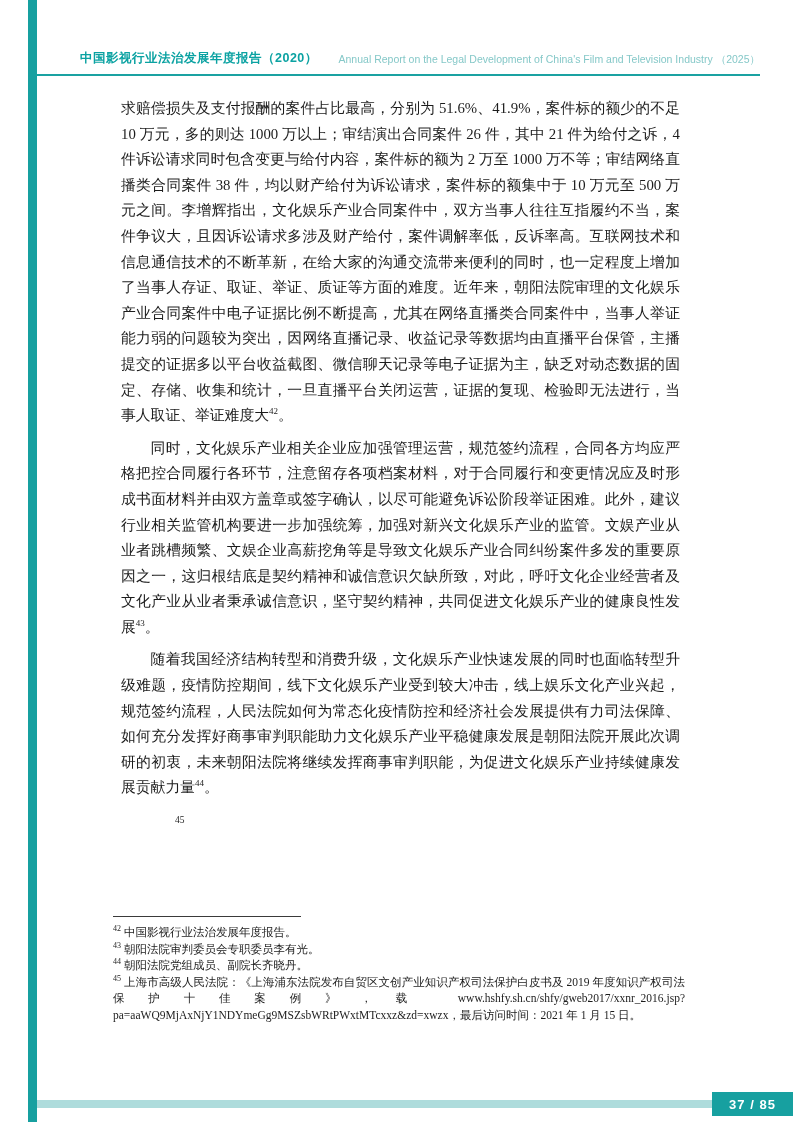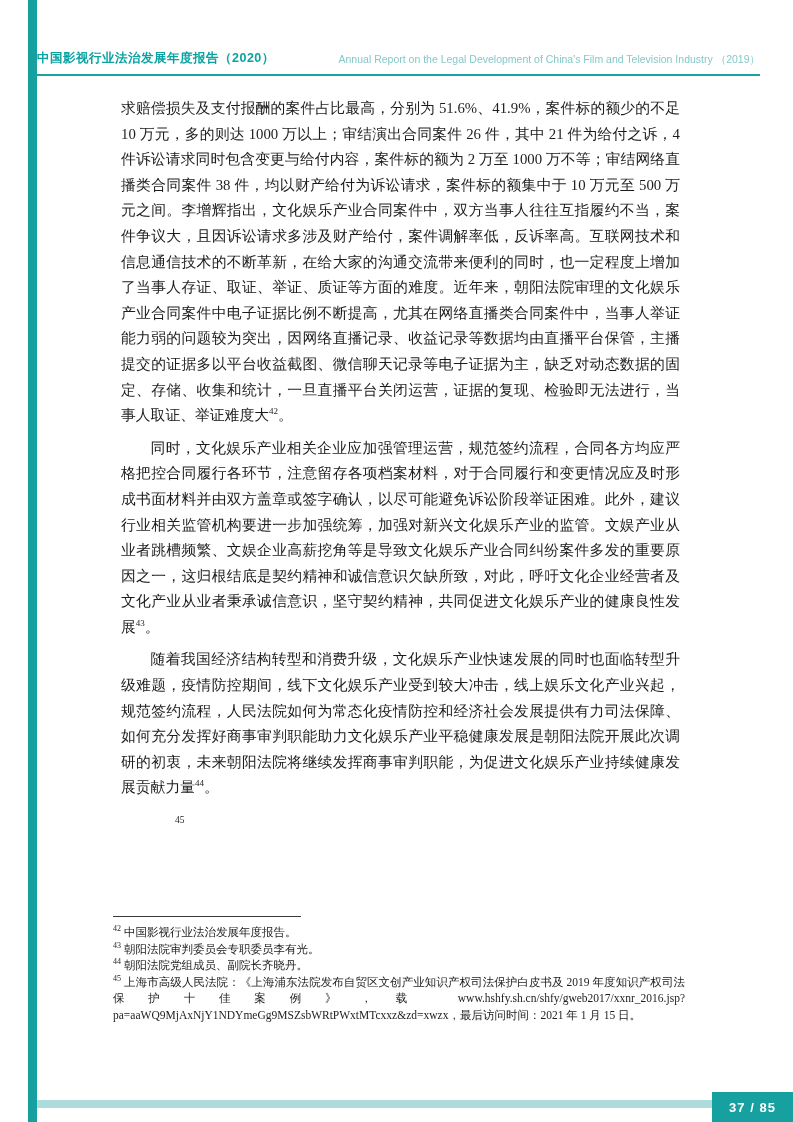--- a/index.html
+++ b/index.html
@@ -19,20 +19,21 @@
     width: 9px; height: 1122px;
     background: #17a0a0;
   }
   .header {
     position: absolute;
     left: 37px; right: 33px; top: 50px;
     display: flex;
     justify-content: space-between;
     align-items: flex-end;
     font-family: "Liberation Sans", "DejaVu Sans", sans-serif;
+    padding-left: 43px;
   }
   .header-zh {
     color: #0ba2a2;
     font-size: 12.5px;
     font-weight: bold;
     letter-spacing: 0.5px;
     white-space: nowrap;
   }
   .header-en {
     color: #85c8c8;
@@ -102,42 +103,42 @@
   }
   .footer-strip {
     position: absolute;
     left: 37px; right: 0; top: 1100px;
     height: 8px;
     background: #aedcdc;
   }
   .page-num-block {
     position: absolute;
     right: 0; top: 1092px;
-    width: 81px; height: 30px;
+    width: 81px; height: 24px;
     background: #17a0a0;
     color: #ffffff;
     display: flex;
     align-items: center;
     justify-content: center;
     font-family: "Liberation Sans", "DejaVu Sans", sans-serif;
     font-size: 13px;
     font-weight: bold;
     letter-spacing: 1px;
   }
 </style>
 </head>
 <body>
 
 <div class="page">
 
   <div class="accent-bar"></div>
 
   <div class="header">
     <span class="header-zh">中国影视行业法治发展年度报告（2020）</span>
-    <span class="header-en">Annual Report on the Legal Development of China's Film and Television Industry （2019）</span>
+    <span class="header-en">Annual Report on the Legal Development of China's Film and Television Industry （2025）</span>
   </div>
   <div class="header-rule"></div>
 
   <div class="content">
 
     <p class="body-para no-indent"><span>求赔偿损失及支付报酬的案件占比最高，分别为 51.6%、41.9%，案件标的额少的不足 10 万元，多的则达 1000 万以上；审结演出合同案件 26 件，其中 21 件为给付之诉，4 件诉讼请求同时包含变更与给付内容，案件标的额为 2 万至 1000 万不等；审结网络直播类合同案件 38 件，均以财产给付为诉讼请求，案件标的额集中于 10 万元至 500 万元之间。李增辉指出，文化娱乐产业合同案件中，双方当事人往往互指履约不当，案件争议大，且因诉讼请求多涉及财产给付，案件调解率低，反诉率高。互联网技术和信息通信技术的不断革新，在给大家的沟通交流带来便利的同时，也一定程度上增加了当事人存证、取证、举证、质证等方面的难度。近年来，朝阳法院审理的文化娱乐产业合同案件中电子证据比例不断提高，尤其在网络直播类合同案件中，当事人举证能力弱的问题较为突出，因网络直播记录、收益记录等数据均由直播平台保管，主播提交的证据多以平台收益截图、微信聊天记录等电子证据为主，缺乏对动态数据的固定、存储、收集和统计，一旦直播平台关闭运营，证据的复现、检验即无法进行，当事人取证、举证难度大</span><sup class="ref">42</sup><span>。</span></p>
 
 
     <p class="body-para"><span>同时，文化娱乐产业相关企业应加强管理运营，规范签约流程，合同各方均应严格把控合同履行各环节，注意留存各项档案材料，对于合同履行和变更情况应及时形成书面材料并由双方盖章或签字确认，以尽可能避免诉讼阶段举证困难。此外，建议行业相关监管机构要进一步加强统筹，加强对新兴文化娱乐产业的监管。文娱产业从业者跳槽频繁、文娱企业高薪挖角等是导致文化娱乐产业合同纠纷案件多发的重要原因之一，这归根结底是契约精神和诚信意识欠缺所致，对此，呼吁文化企业经营者及文化产业从业者秉承诚信意识，坚守契约精神，共同促进文化娱乐产业的健康良性发展</span><sup class="ref">43</sup><span>。</span></p>
 

